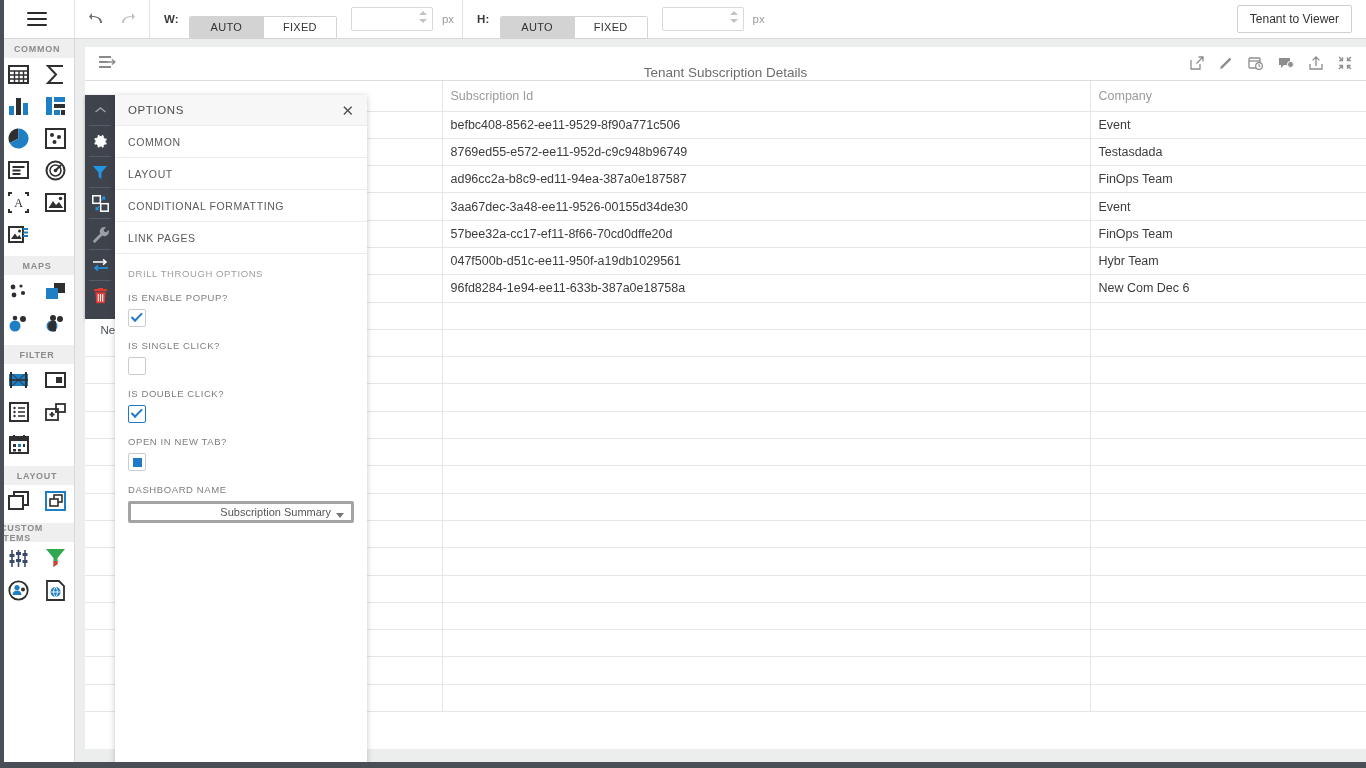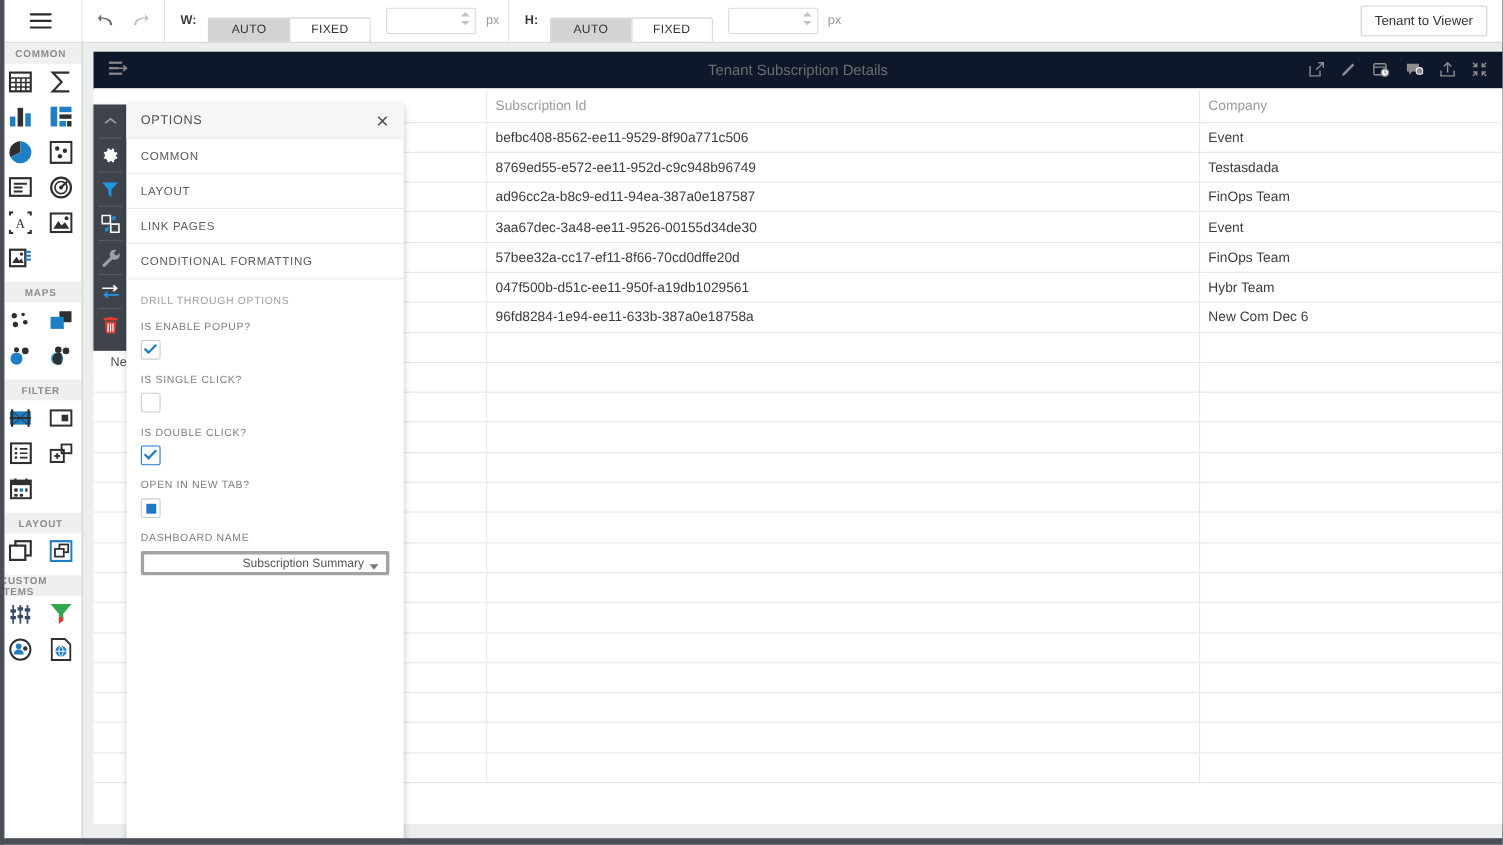--- a/index.html
+++ b/index.html
@@ -51,22 +51,22 @@
     display:flex; align-items:center; justify-content:center; font-weight:bold;
   }
   .pal-grid { display:grid; grid-template-columns:1fr 1fr; }
   .pal-cell { height:32px; display:flex; align-items:center; justify-content:center; cursor:pointer; }
   .pal-pad { height:6px; }
 
   
   .canvas-wrap { position:absolute; left:75px; top:39px; width:1291px; height:729px; background:#eceded; }
   .wb-header {
     position:absolute; left:10px; top:8px; width:1281px; height:34px;
-    background:#0f172a; border-bottom:1px solid #dcdcdc;
-    display:flex; align-items:center;
+    background:#ffffff; border-bottom:1px solid #dcdcdc;
+    display:flex; align-items:flex-end;
   }
   .wb-left-icon { position:absolute; left:14px; top:8px; }
   .wb-title { flex:1; text-align:center; font-size:13.5px; color:#6d6d6d; }
   .wb-right { position:absolute; right:14px; top:9px; display:flex; gap:15px; align-items:center; }
   .wb-body { position:absolute; left:10px; top:42px; width:1281px; height:668px; background:#fff; }
   .drag-handle {
     position:absolute; left:629px; top:49px; width:26px; height:13px;
     background:#4a4f57; border-radius:2px; display:flex; align-items:center; justify-content:center; cursor:grab;
   }
   .dots { display:grid; grid-template-columns:repeat(3,2px); grid-template-rows:repeat(3,2px); gap:1.5px; }
@@ -665,22 +665,22 @@
   <div class="ts-new">New</div>
 
   <div class="options">
     <div class="opt-head">
       <span class="opt-head-title">OPTIONS</span>
       <span class="opt-close">✕</span>
     </div>
     <div id="opt-menu">
         <div class="opt-item">COMMON</div>
         <div class="opt-item">LAYOUT</div>
+        <div class="opt-item">CONDITIONAL FORMATTING</div>
         <div class="opt-item">LINK PAGES</div>
-        <div class="opt-item">CONDITIONAL FORMATTING</div>
       </div>
 
     <div class="opt-section">
       <div class="sec-title">DRILL THROUGH OPTIONS</div>
 
       <div class="field-label">IS ENABLE POPUP?</div>
       <div class="cb">
           <span class="tick"></span>
         </div>
 

